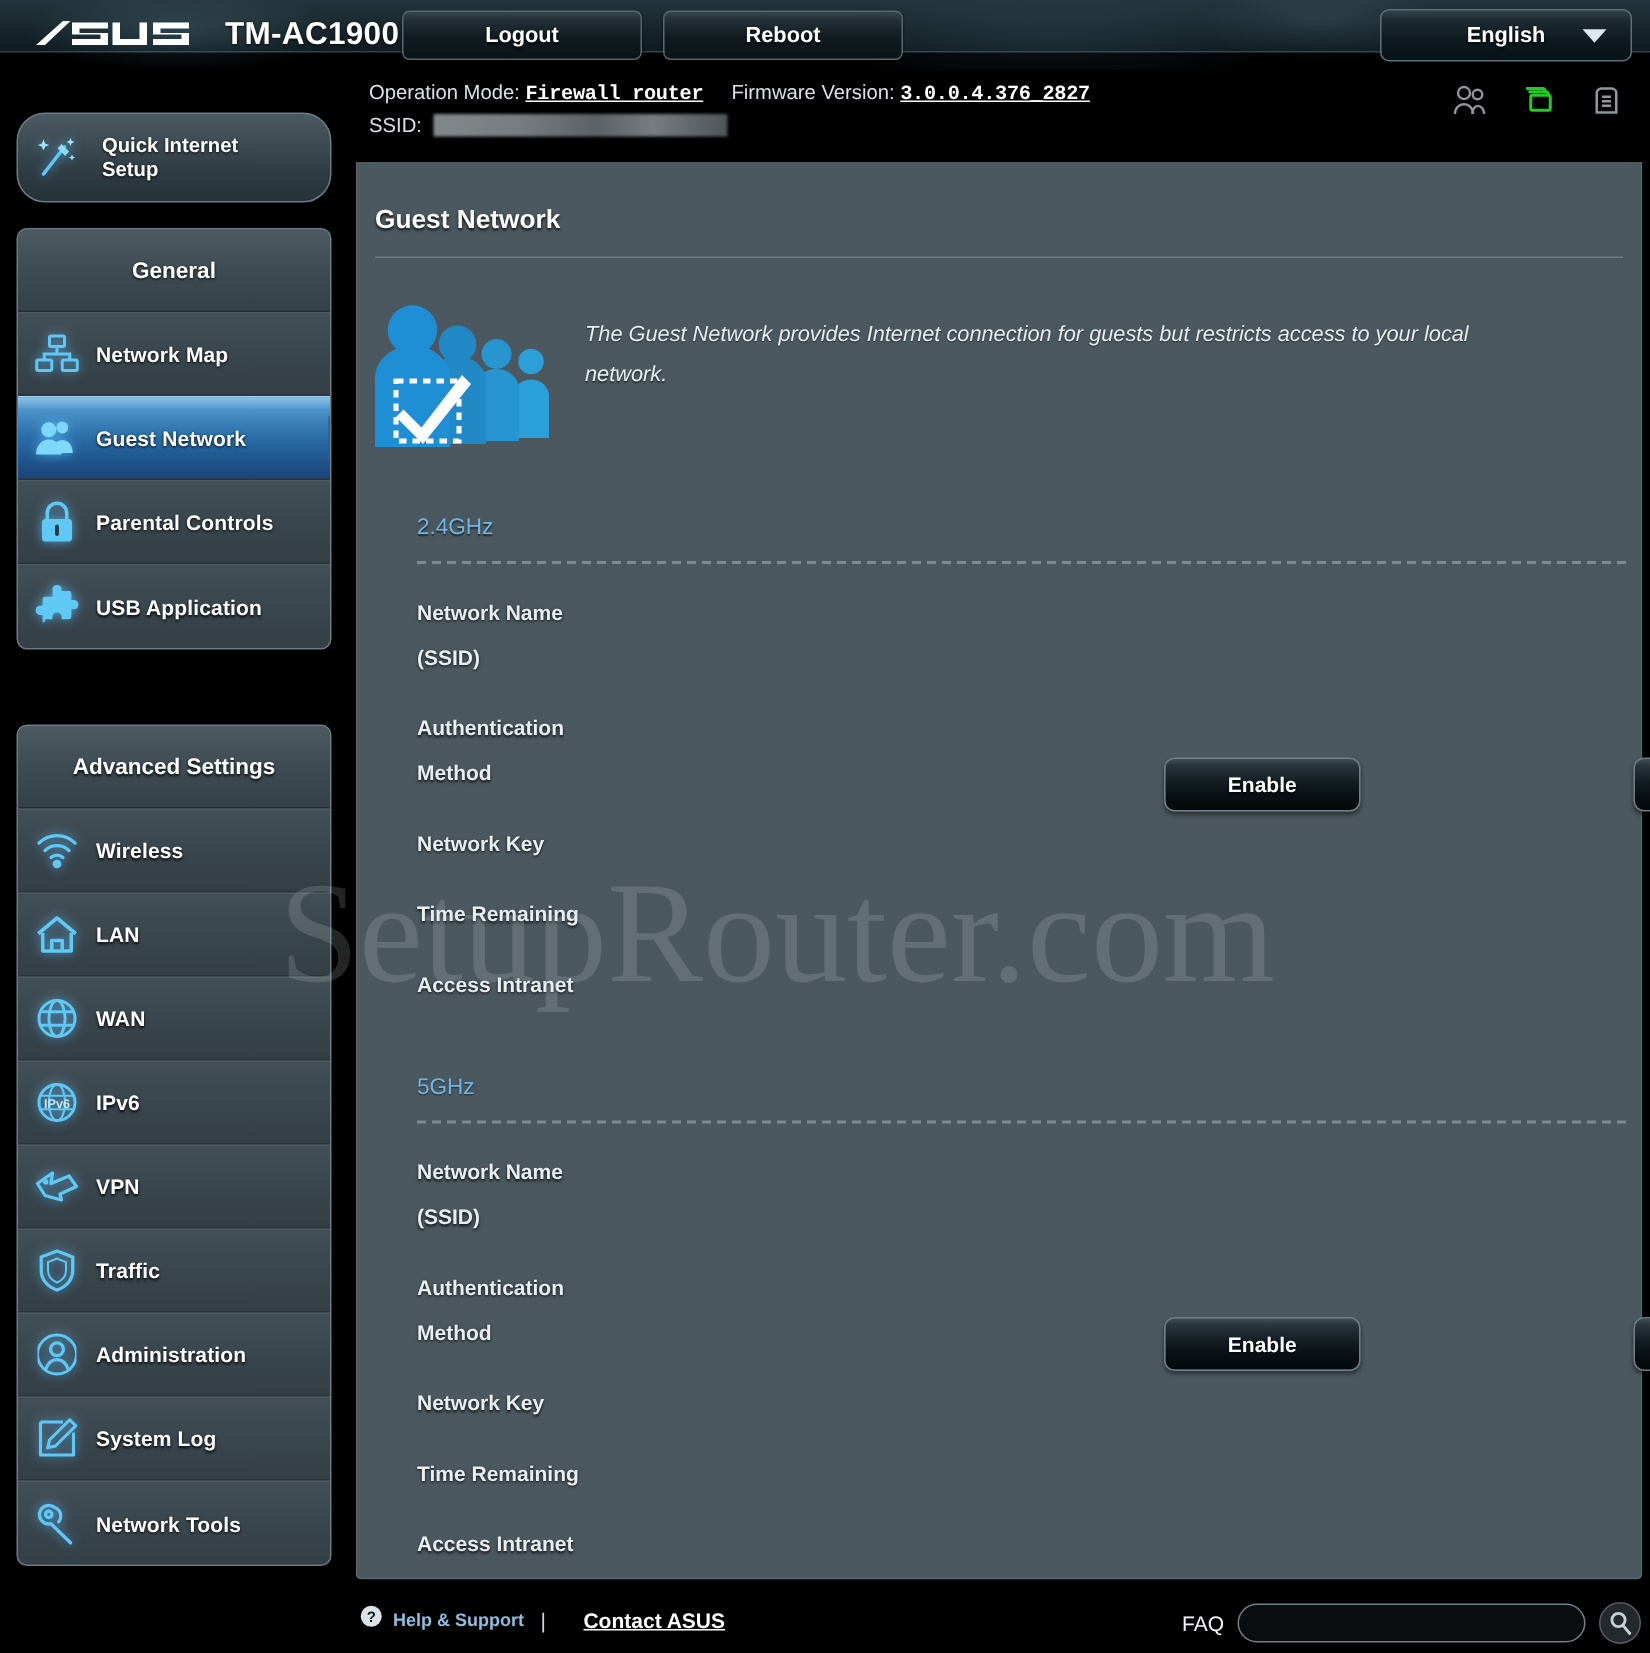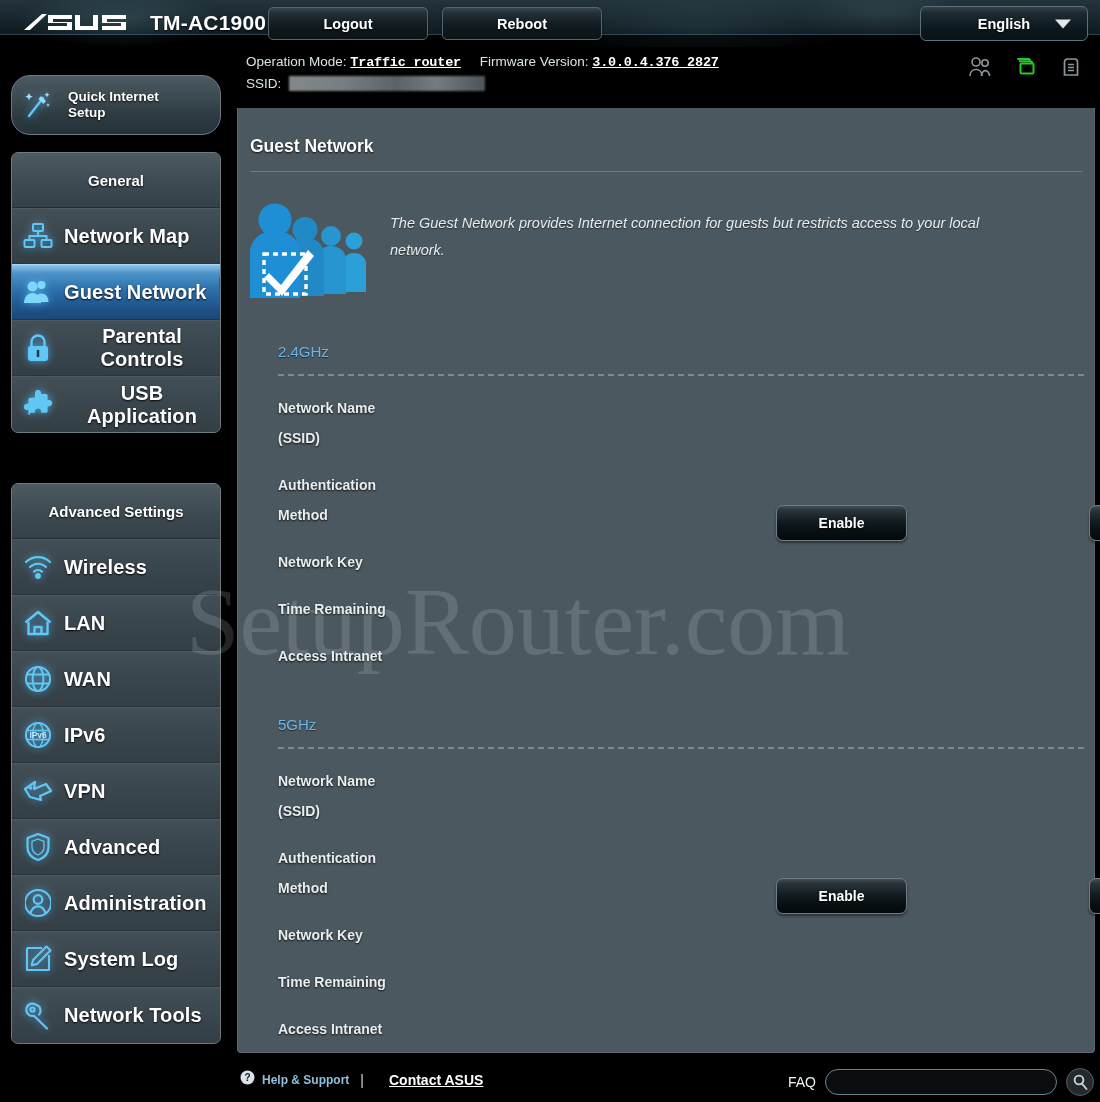--- a/index.html
+++ b/index.html
@@ -136,21 +136,21 @@
     width: 0; height: 0;
     border-top: 15px solid transparent; border-bottom: 15px solid transparent;
     border-left: 15px solid #245f96;
   }
   .nav-ico {
     width: 52px; min-width: 52px; display: flex;
     align-items: center; justify-content: center;
   }
   .nav-ico svg { display: block; filter: drop-shadow(0 0 4px rgba(90,190,255,.75)); }
   .nav-label {
-    font-size: 20px; font-weight: bold; color: #fff;
+    font-size: 14px; font-weight: bold; color: #fff;
     text-shadow: 0 1px 2px rgba(0,0,0,.95); letter-spacing: .1px; text-align: center;
   }
 
   
   .content-wrap { position: absolute; left: 232px; top: 100px; width: 868px; height: 960px; }
   .panel {
     position: absolute; left: 5px; top: 8px; width: 858px; height: 945px;
     background: #4c585f;
     border: 1px solid #5d686e;
     border-top: none;
@@ -255,21 +255,21 @@
     <div class="topbtn" id="btn-reboot">Reboot</div>
     <div class="lang-select">
       <span>English</span>
       <span class="lang-caret"></span>
     </div>
   </div>
 
   <div class="statusbar"></div>
   <div class="status-text">
     <span>Operation Mode:</span>
-    <span class="status-val">Traffic router</span>
+    <span class="status-val">Firewall router</span>
     &nbsp;&nbsp;&nbsp;
     <span>Firmware Version:</span>
     <span class="status-val">3.0.0.4.376_2827</span>
   </div>
   <div class="status-line2">
     <span>SSID:</span>
     <span class="ssid-redacted"></span>
   </div>
 
   <div class="stat-icons">
@@ -423,21 +423,21 @@
         <div class="nav-label">VPN</div>
       </div>
 
       <div class="nav-item">
         <div class="nav-ico">
           <svg width="26" height="30" viewBox="0 0 26 30" fill="none" stroke="#5fc8f5" stroke-width="2.2" stroke-linejoin="round">
             <path d="M13 2 L23.5 6 v9 c0 6.4-4.6 11-10.5 13 C7.1 26 2.5 21.4 2.5 15 V6 Z"></path>
             <path d="M13 7 L19 9.4 v5.6 c0 3.8-2.6 6.6-6 8 -3.4-1.4-6-4.2-6-8 V9.4 Z" stroke-width="1.3"></path>
           </svg>
         </div>
-        <div class="nav-label">Advanced</div>
+        <div class="nav-label">Traffic</div>
       </div>
 
       <div class="nav-item">
         <div class="nav-ico">
           <svg width="26" height="30" viewBox="0 0 26 30" fill="none" stroke="#5fc8f5" stroke-width="2.2">
             <path d="M13 2 a11 11 0 0 1 0 26 a11 11 0 0 1 0-26 Z" stroke-width="2"></path>
             <circle cx="13" cy="11.5" r="4.3"></circle>
             <path d="M5.4 25 c1.6-4.4 4.3-6.6 7.6-6.6 s6 2.2 7.6 6.6"></path>
           </svg>
         </div>

